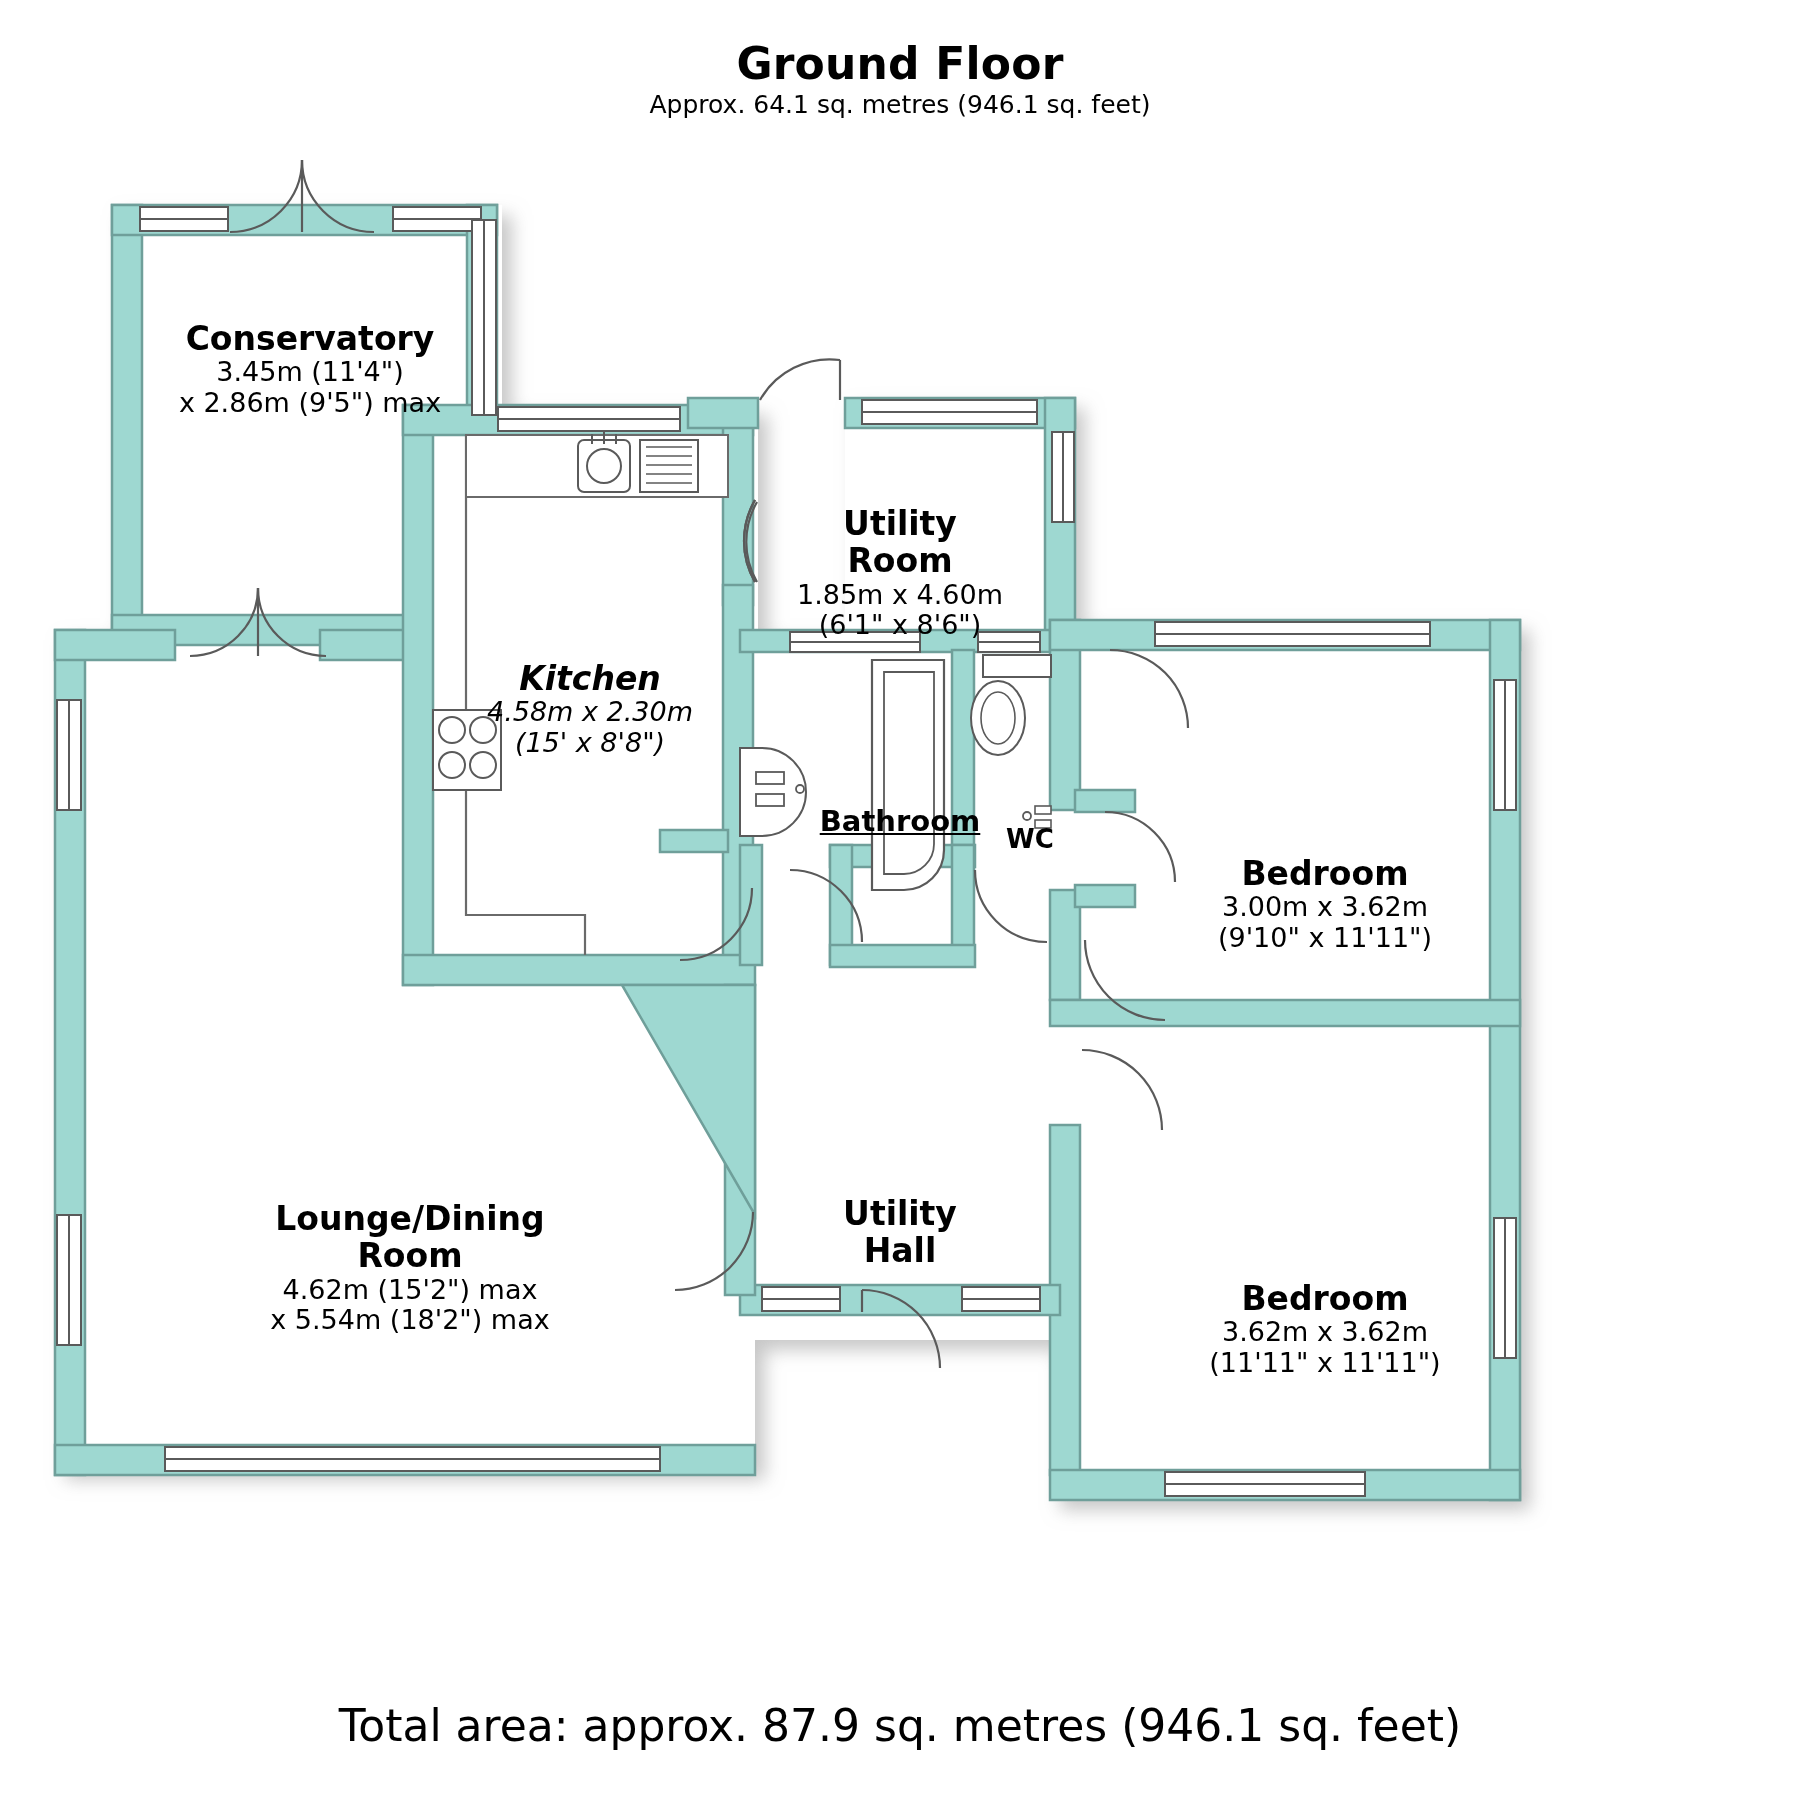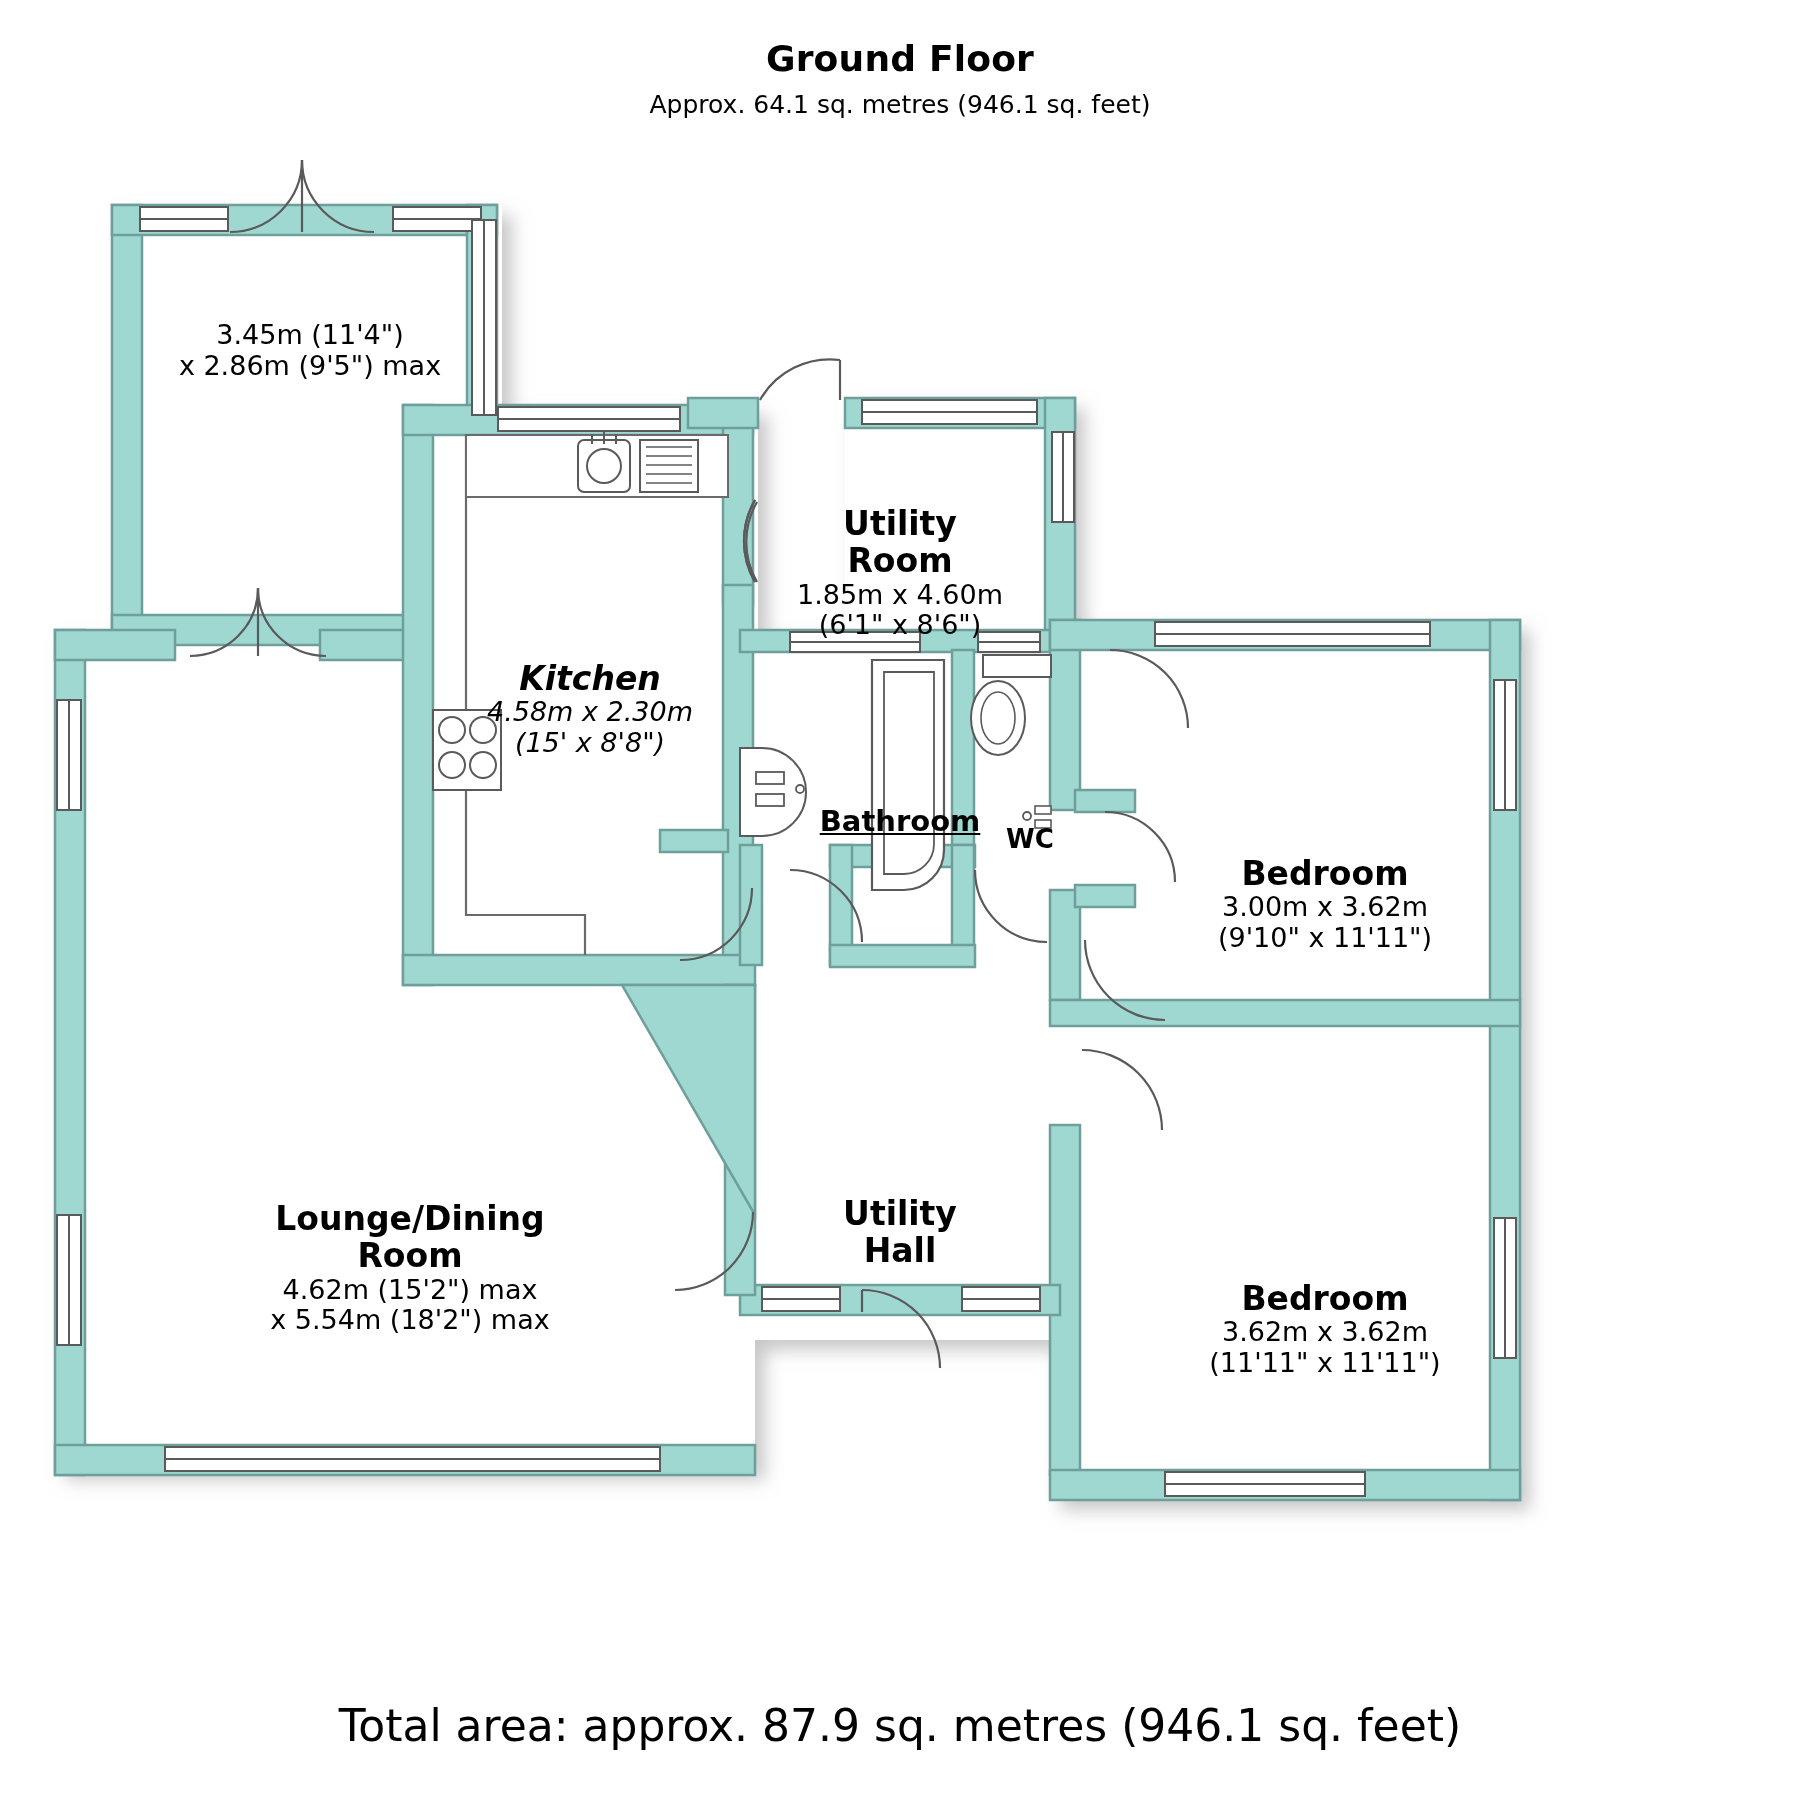--- a/index.html
+++ b/index.html
@@ -1,19 +1,19 @@
 <!DOCTYPE html>
 <html><head>
 <meta charset="utf-8">
 <style>
   html,body{margin:0;padding:0;background:#ffffff;}
   body{width:1800px;height:1800px;font-family:"DejaVu Sans",sans-serif;color:#000;position:relative;overflow:hidden;}
   #stage{position:absolute;inset:0;}
   .hdr{position:absolute;left:0;right:0;text-align:center;}
-  #title{top:38px;font-size:36px;font-weight:bold;letter-spacing:.2px;}
+  #title{top:38px;font-size:44px;font-weight:bold;letter-spacing:.2px;}
   #subtitle{top:90px;font-size:25px;font-weight:normal;}
   #footer{top:1700px;font-size:44px;font-weight:normal;}
   svg{position:absolute;left:0;top:0;}
   .lbl{position:absolute;text-align:center;line-height:1.13;white-space:nowrap;}
   .lbl .nm{font-size:33px;font-weight:bold;display:block;}
   .lbl .dm{font-size:27px;font-weight:normal;display:block;}
   .lbl.sm .nm{font-size:29px;}
   .lbl.tiny .nm{font-size:26px;}
 </style>
 </head>
@@ -303,20 +303,21 @@
 
       <g>
         <rect x="1103" y="655" width="68" height="22" fill="#fff" stroke="#5a5a5a" stroke-width="2" transform="translate(-120,0)"></rect>
         <ellipse cx="1118" cy="718" rx="27" ry="37" fill="#fff" stroke="#5a5a5a" stroke-width="2" transform="translate(-120,0)"></ellipse>
         <ellipse cx="1118" cy="718" rx="17" ry="26" fill="#fff" stroke="#5a5a5a" stroke-width="1.6" transform="translate(-120,0)"></ellipse>
       </g>
     </g>
   </svg>
 
   <div class="lbl" style="left:60px;top:320px;width:500px;">
+    <span class="nm">Conservatory</span>
     <span class="dm">3.45m (11'4")</span>
     <span class="dm">x 2.86m (9'5") max</span>
   </div>
 
   <div class="lbl" style="left:410px;top:660px;width:360px;font-style:italic;">
     <span class="nm">Kitchen</span>
     <span class="dm">4.58m x 2.30m</span>
     <span class="dm">(15' x 8'8")</span>
   </div>
 

